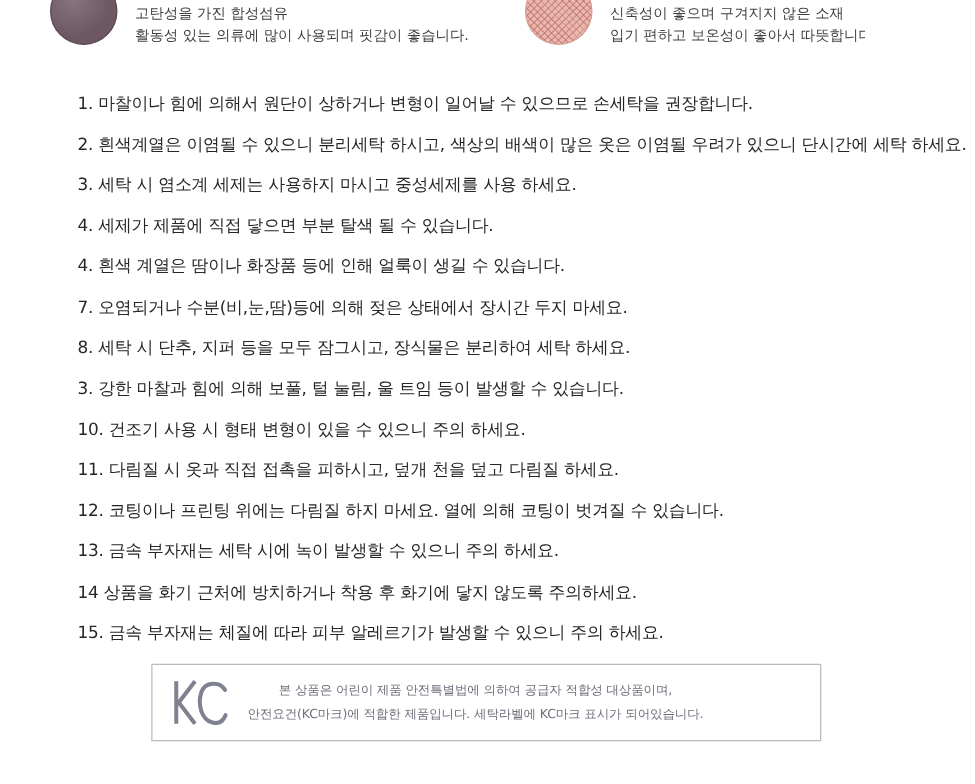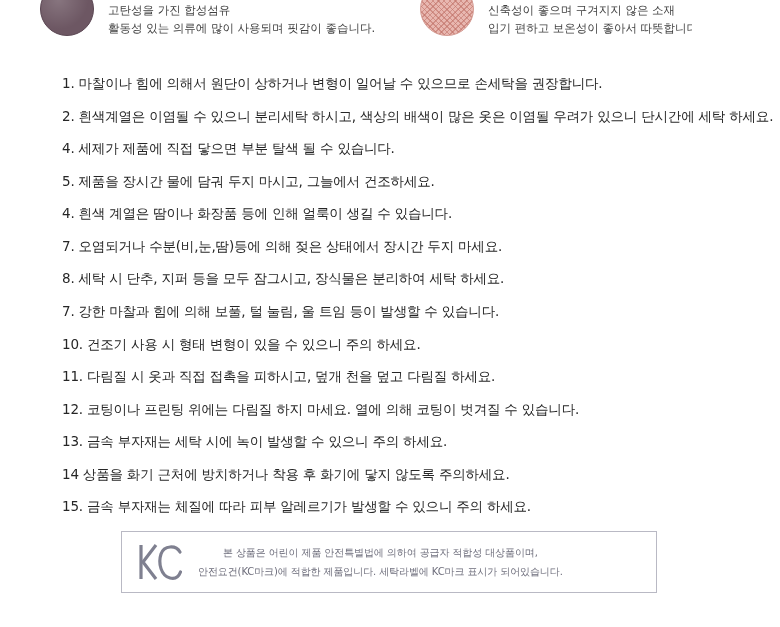--- a/index.html
+++ b/index.html
@@ -127,26 +127,26 @@
       <div>신축성이 좋으며 구겨지지 않은 소재</div>
       <div>입기 편하고 보온성이 좋아서 따뜻합니다.</div>
     </div>
   </div>
 
 </div>
 
 <div class="care-list">
   <div class="care-item">1. 마찰이나 힘에 의해서 원단이 상하거나 변형이 일어날 수 있으므로 손세탁을 권장합니다.</div>
   <div class="care-item">2. 흰색계열은 이염될 수 있으니 분리세탁 하시고, 색상의 배색이 많은 옷은 이염될 우려가 있으니 단시간에 세탁 하세요.</div>
+  <div class="care-item">3. 세탁 시 염소계 세제는 사용하지 마시고 중성세제를 사용 하세요.</div>
   <div class="care-item">4. 세제가 제품에 직접 닿으면 부분 탈색 될 수 있습니다.</div>
-  <div class="care-item">5. 제품을 장시간 물에 담궈 두지 마시고, 그늘에서 건조하세요.</div>
   <div class="care-item">4. 흰색 계열은 땀이나 화장품 등에 인해 얼룩이 생길 수 있습니다.</div>
   <div class="care-item">7. 오염되거나 수분(비,눈,땀)등에 의해 젖은 상태에서 장시간 두지 마세요.</div>
   <div class="care-item">8. 세탁 시  단추, 지퍼 등을 모두 잠그시고, 장식물은 분리하여 세탁 하세요.</div>
-  <div class="care-item">7. 강한 마찰과 힘에 의해 보풀, 털 눌림, 울 트임 등이 발생할 수 있습니다.</div>
+  <div class="care-item">3. 강한 마찰과 힘에 의해 보풀, 털 눌림, 울 트임 등이 발생할 수 있습니다.</div>
   <div class="care-item">10. 건조기 사용 시 형태 변형이 있을 수 있으니 주의 하세요.</div>
   <div class="care-item">11. 다림질 시 옷과 직접 접촉을 피하시고, 덮개 천을 덮고 다림질 하세요.</div>
   <div class="care-item">12. 코팅이나 프린팅 위에는 다림질 하지 마세요. 열에 의해 코팅이 벗겨질 수 있습니다.</div>
   <div class="care-item">13. 금속 부자재는 세탁 시에 녹이 발생할 수 있으니 주의 하세요.</div>
   <div class="care-item">14 상품을 화기 근처에 방치하거나 착용 후 화기에 닿지 않도록 주의하세요.</div>
   <div class="care-item">15. 금속 부자재는 체질에 따라 피부 알레르기가 발생할 수 있으니 주의 하세요.</div>
 </div>
 
 <div class="kc-box">
   <div class="kc-mark">

